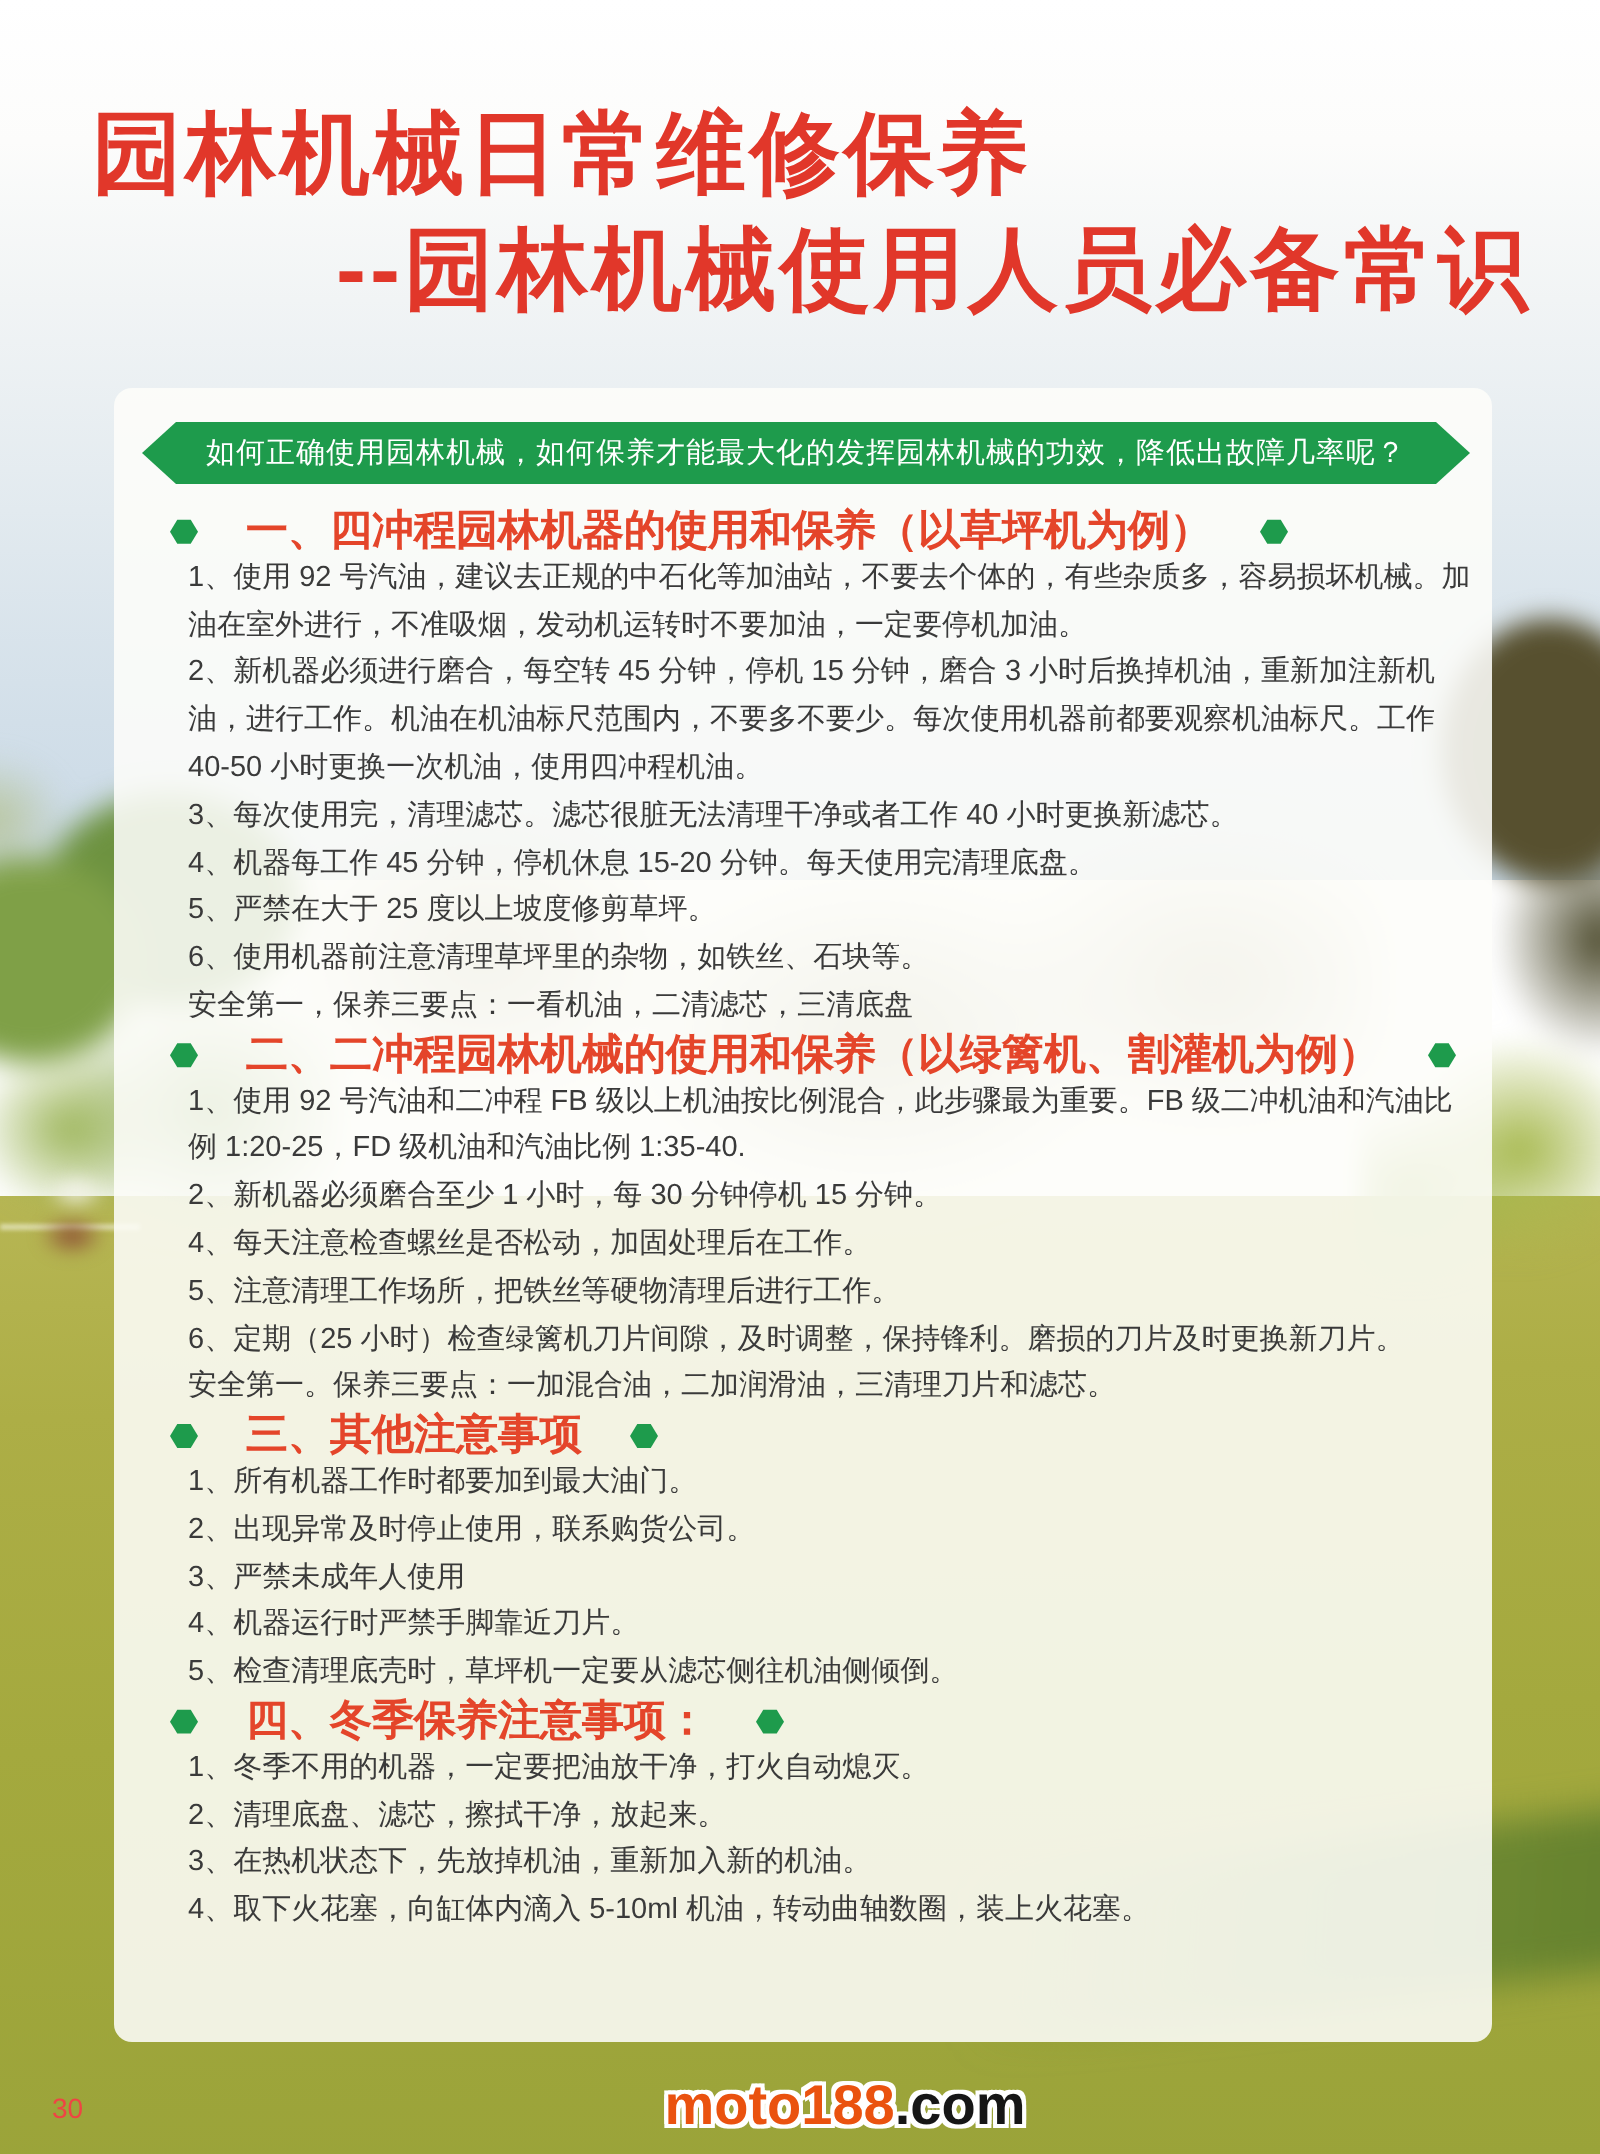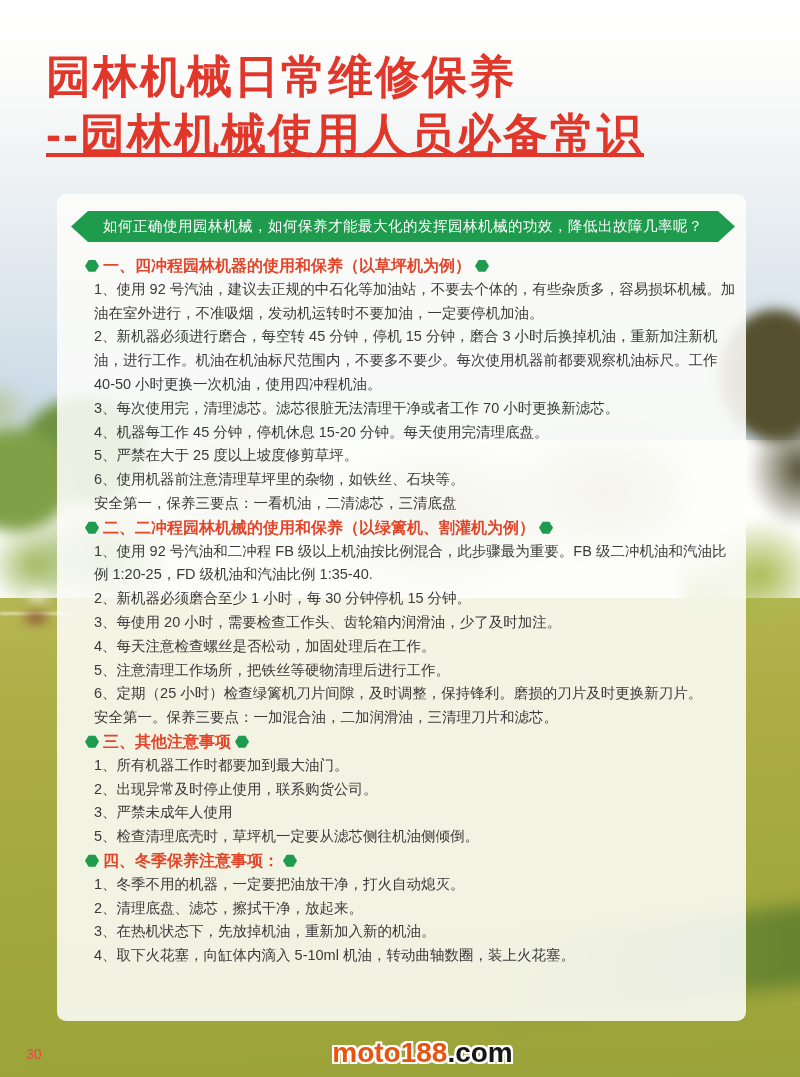--- a/index.html
+++ b/index.html
@@ -56,40 +56,40 @@
     background:
       radial-gradient(22px 13px at 32px 14px,#f6f5ee 0%,rgba(246,245,238,0) 70%),
       radial-gradient(24px 15px at 30px 36px,#8c4b33 0%,rgba(140,75,51,0) 70%);
   }
   
   .title{
     position:absolute;top:48px;left:46px;z-index:3;
     font-size:45px;line-height:58px;font-weight:bold;letter-spacing:2px;
     color:var(--title-red,#e1372a);
   }
-  .title .line2{text-decoration:underline;}
+  .title .line2{margin-left:122px;}
   
   .panel{
     position:absolute;left:57px;top:194px;width:689px;height:827px;z-index:2;
     background:rgba(253,253,249,0.88);border-radius:9px;
   }
   .banner{
     position:absolute;left:14px;right:11px;top:17px;height:31px;
     background:var(--green,#1e9b4c);
     clip-path:polygon(17px 0,calc(100% - 17px) 0,100% 50%,calc(100% - 17px) 100%,17px 100%,0 50%);
     color:#fff;font-size:14.5px;letter-spacing:.5px;
     display:flex;align-items:center;justify-content:center;
   }
   .content{
     position:absolute;left:28px;right:9px;top:60px;
     font-size:14.5px;line-height:23.8px;color:#3a3a3a;
   }
   .sec-heading{
-    display:flex;align-items:center;gap:4px;height:23.8px;
-    color:var(--heading-red,#e4452a);font-weight:bold;font-size:16px;
+    display:flex;align-items:center;gap:24px;height:23.8px;
+    color:var(--heading-red,#e4452a);font-weight:bold;font-size:21px;
   }
   .hex{
     width:14px;height:13px;flex:none;background:var(--green,#1e9b4c);
     clip-path:polygon(26% 4%,74% 4%,100% 50%,74% 96%,26% 96%,0% 50%);
   }
   .item{margin:0;padding-left:9px;}
   
   .page-number{
     position:absolute;left:26px;top:1046px;z-index:3;
     font-size:14px;color:#ef4444;
@@ -128,49 +128,49 @@
   </div>
   <div class="content">
       <div>
         <div class="sec-heading">
           <span class="hex"></span>
           <span>一、四冲程园林机器的使用和保养（以草坪机为例）</span>
           <span class="hex"></span>
         </div>
         <p class="item">1、使用 92 号汽油，建议去正规的中石化等加油站，不要去个体的，有些杂质多，容易损坏机械。加油在室外进行，不准吸烟，发动机运转时不要加油，一定要停机加油。</p>
         <p class="item">2、新机器必须进行磨合，每空转 45 分钟，停机 15 分钟，磨合 3 小时后换掉机油，重新加注新机油，进行工作。机油在机油标尺范围内，不要多不要少。每次使用机器前都要观察机油标尺。工作 40-50 小时更换一次机油，使用四冲程机油。</p>
-        <p class="item">3、每次使用完，清理滤芯。滤芯很脏无法清理干净或者工作 70 小时更换新滤芯。</p>
+        <p class="item">3、每次使用完，清理滤芯。滤芯很脏无法清理干净或者工作 40 小时更换新滤芯。</p>
         <p class="item">4、机器每工作 45 分钟，停机休息 15-20 分钟。每天使用完清理底盘。</p>
         <p class="item">5、严禁在大于 25 度以上坡度修剪草坪。</p>
         <p class="item">6、使用机器前注意清理草坪里的杂物，如铁丝、石块等。</p>
         <p class="item">安全第一，保养三要点：一看机油，二清滤芯，三清底盘</p>
       </div>
       <div>
         <div class="sec-heading">
           <span class="hex"></span>
           <span>二、二冲程园林机械的使用和保养（以绿篱机、割灌机为例）</span>
           <span class="hex"></span>
         </div>
         <p class="item">1、使用 92 号汽油和二冲程 FB 级以上机油按比例混合，此步骤最为重要。FB 级二冲机油和汽油比例 1:20-25，FD 级机油和汽油比例 1:35-40.</p>
         <p class="item">2、新机器必须磨合至少 1 小时，每 30 分钟停机 15 分钟。</p>
-        <p class="item">3、每使用 20 小时，需要检查工作头、齿轮箱内润滑油，少了及时加注。</p>
         <p class="item">4、每天注意检查螺丝是否松动，加固处理后在工作。</p>
         <p class="item">5、注意清理工作场所，把铁丝等硬物清理后进行工作。</p>
         <p class="item">6、定期（25 小时）检查绿篱机刀片间隙，及时调整，保持锋利。磨损的刀片及时更换新刀片。</p>
         <p class="item">安全第一。保养三要点：一加混合油，二加润滑油，三清理刀片和滤芯。</p>
       </div>
       <div>
         <div class="sec-heading">
           <span class="hex"></span>
           <span>三、其他注意事项</span>
           <span class="hex"></span>
         </div>
         <p class="item">1、所有机器工作时都要加到最大油门。</p>
         <p class="item">2、出现异常及时停止使用，联系购货公司。</p>
         <p class="item">3、严禁未成年人使用</p>
+        <p class="item">4、机器运行时严禁手脚靠近刀片。</p>
         <p class="item">5、检查清理底壳时，草坪机一定要从滤芯侧往机油侧倾倒。</p>
       </div>
       <div>
         <div class="sec-heading">
           <span class="hex"></span>
           <span>四、冬季保养注意事项：</span>
           <span class="hex"></span>
         </div>
         <p class="item">1、冬季不用的机器，一定要把油放干净，打火自动熄灭。</p>
         <p class="item">2、清理底盘、滤芯，擦拭干净，放起来。</p>

